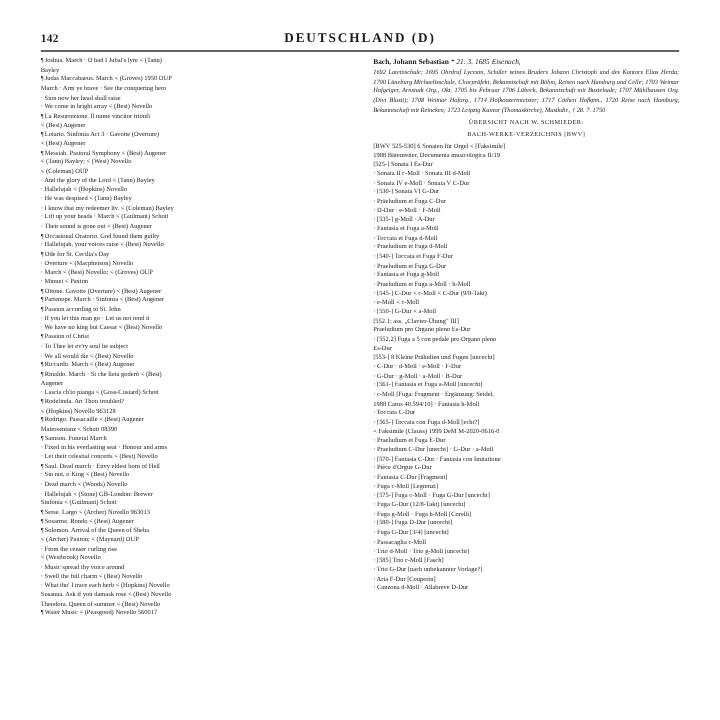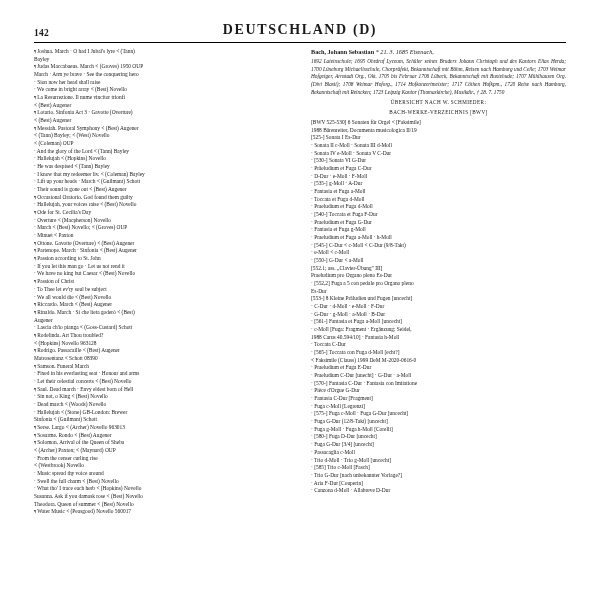--- a/index.html
+++ b/index.html
@@ -23,21 +23,21 @@
   }
   .folio{
     font-size:9.5px;
     font-weight:bold;
     width:60px;
     letter-spacing:0.2px;
   }
   .running-title{
     flex:1;
     text-align:center;
-    font-size:14px;
+    font-size:11px;
     font-weight:bold;
     letter-spacing:1.6px;
     margin-right:60px;
   }
   .rule{
     border-top:1px solid #000;
     margin:0 0 5px 0;
   }
   .columns{
     display:flex;

